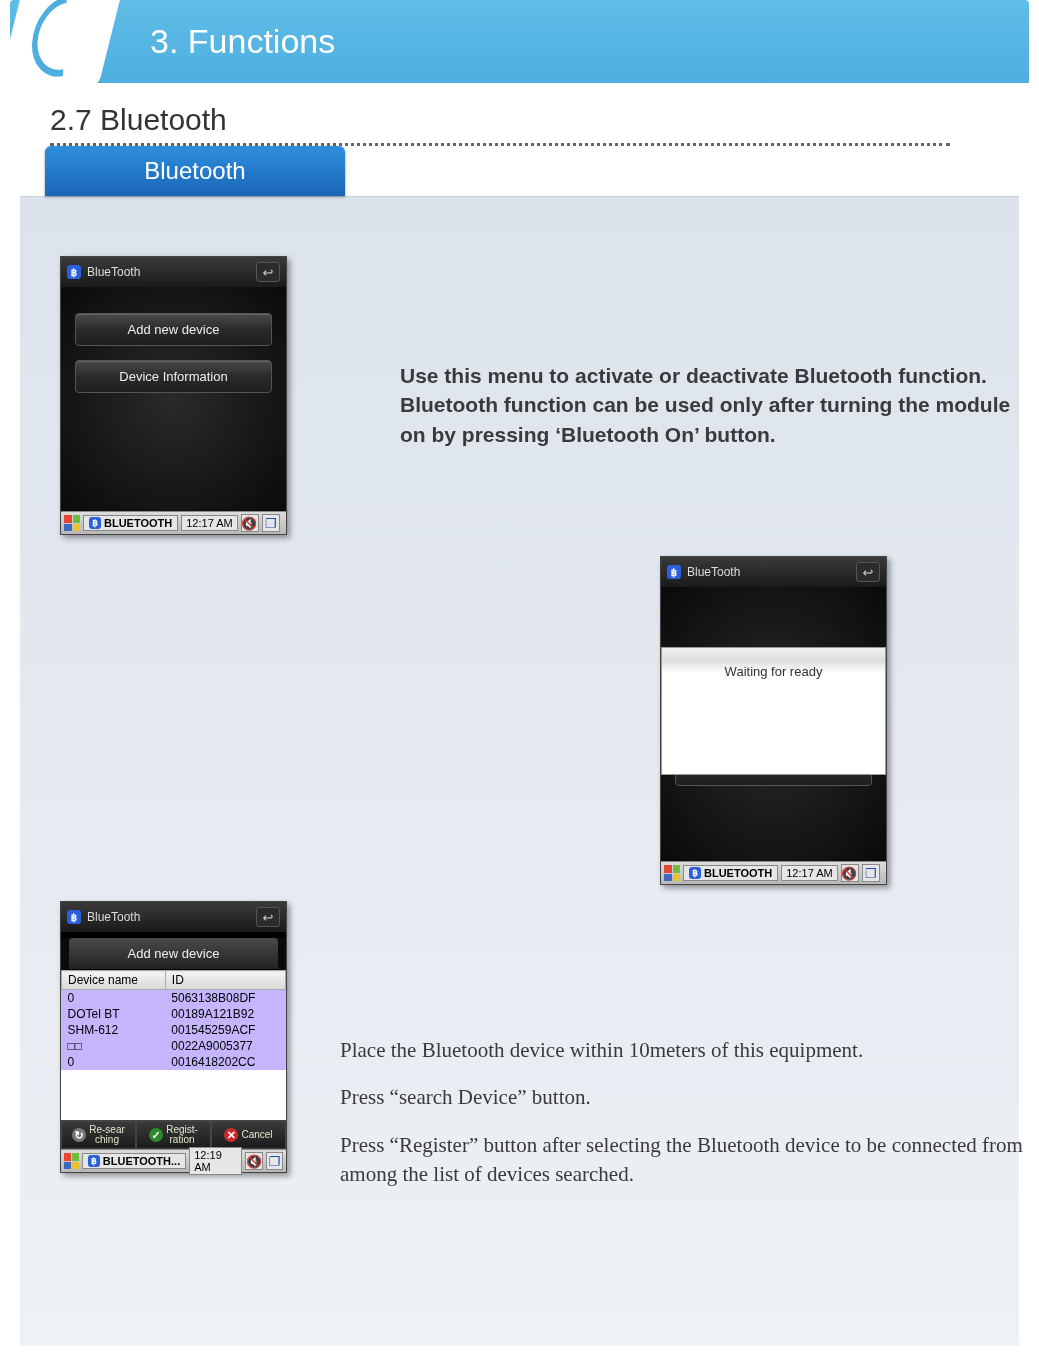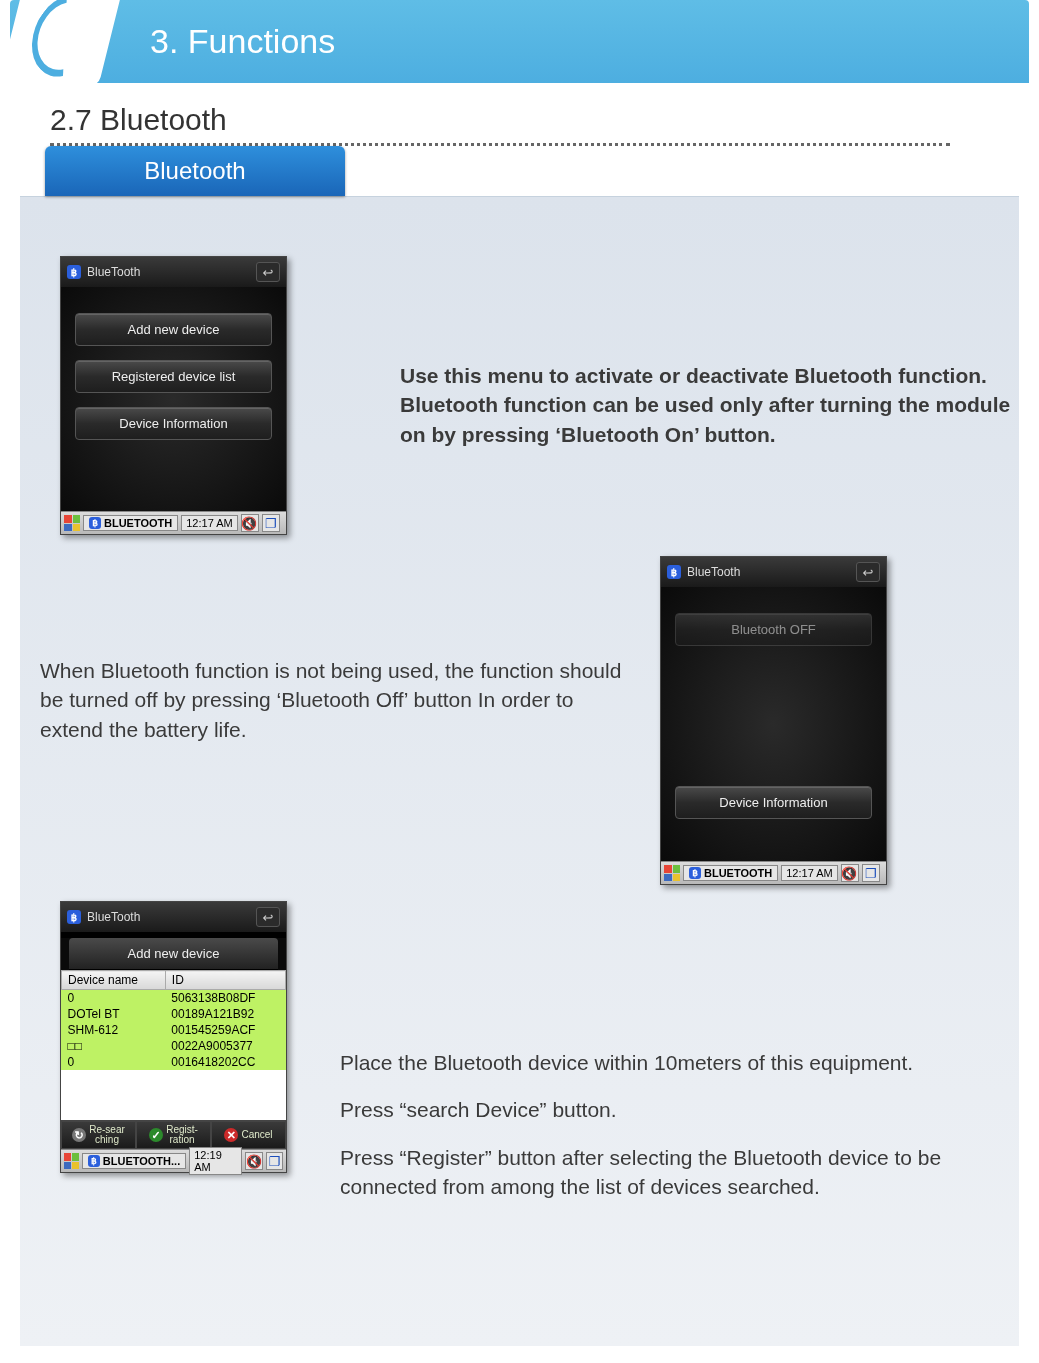--- a/index.html
+++ b/index.html
@@ -216,21 +216,21 @@
     background: linear-gradient(to bottom,#4a4a4a,#222);
     color: #eee;
     text-align: center;
     padding: 8px;
     border-bottom: 1px solid #000;
     margin: 6px 8px 0 8px;
     border-radius: 4px 4px 0 0;
     font-size: 13px;
   }
   .dev-table-wrap {
-    background: #bef264;
+    background: #c4b5fd;
     color: #000;
     margin: 0;
     font-size: 12px;
   }
   .dev-table-wrap table {
     width: 100%;
     border-collapse: collapse;
   }
   .dev-table-wrap th {
     background: linear-gradient(to bottom,#f4f4f4,#d8d8d8);
@@ -284,21 +284,21 @@
   
   .para {
     color: #3a3a3a;
     font-size: 21px;
     line-height: 1.4;
     position: absolute;
   }
   .para-1 { left: 380px; top: 195px; width: 640px; font-weight: bold; }
   .para-2 { left: 20px; top: 490px; width: 600px; }
   .para-3 { left: 320px; top: 870px; width: 700px; }
-  .para-3 p { margin: 12px 0 18px 0; }
+  .para-3 p { margin: 0 0 18px 0; font-family: Liberation Serif, serif; }
 
   
   .phone-1 { left: 40px; top: 90px; }
   .phone-2 { left: 640px; top: 390px; }
   .phone-3 { left: 40px; top: 735px; }
 </style>
 </head>
 <body>
 
 <div class="page-header">
@@ -309,37 +309,35 @@
 <div class="section-title">2.7 Bluetooth</div>
 
 <div class="content-area">
   <div class="bluetooth-tab">Bluetooth</div>
   <div class="bg-panel"></div>
 
   <div class="content-inner">
 
     <div class="para para-1">Use this menu to activate or deactivate Bluetooth function. Bluetooth function can be used only after turning the module on by pressing ‘Bluetooth On’ button.</div>
 
-    <div class="para para-2">When Bluetooth function is not being used, the function should be turned off by pressing ‘Bluetooth Off’ button In order to extend the battery life.</div>
 
     <div class="para para-3">
       <p>Place the Bluetooth device within 10meters of this equipment.</p>
       <p>Press “search Device” button.</p>
       <p>Press “Register” button after selecting the Bluetooth device to be connected from among the list of devices searched.</p>
     </div>
 
     <div class="phone phone-1">
       <div class="phone-titlebar">
         <span class="bt-icon-small">฿</span>
         <span>BlueTooth</span>
         <span class="back-icon">↩</span>
       </div>
       <div class="phone-body">
         <div class="phone-btn">Add new device</div>
-        <div class="phone-btn">Registered device list</div>
         <div class="phone-btn">Device Information</div>
       </div>
       <div class="taskbar">
         <div class="start-flag">
             <span></span>
             <span></span>
             <span></span>
             <span></span>
           </div>
         <div class="taskbar-app">
@@ -352,21 +350,23 @@
       </div>
     </div>
 
     <div class="phone phone-2">
       <div class="phone-titlebar">
         <span class="bt-icon-small">฿</span>
         <span>BlueTooth</span>
         <span class="back-icon">↩</span>
       </div>
       <div class="phone-body" style="min-height:230px;">
-        <div class="phone-btn" style="opacity:.55;margin-bottom:0;">Bluetooth OFF</div>
+        <div class="dialog">
+          <span>Waiting for ready</span>
+        </div>
         <div style="height:140px;"></div>
         <div class="phone-btn">Device Information</div>
       </div>
       <div class="taskbar">
         <div class="start-flag">
             <span></span>
             <span></span>
             <span></span>
             <span></span>
           </div>

